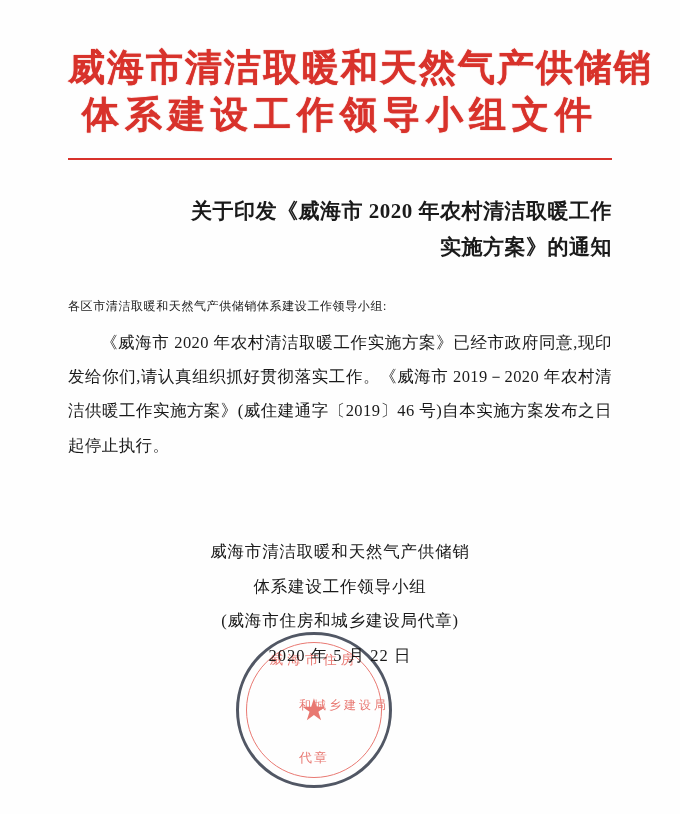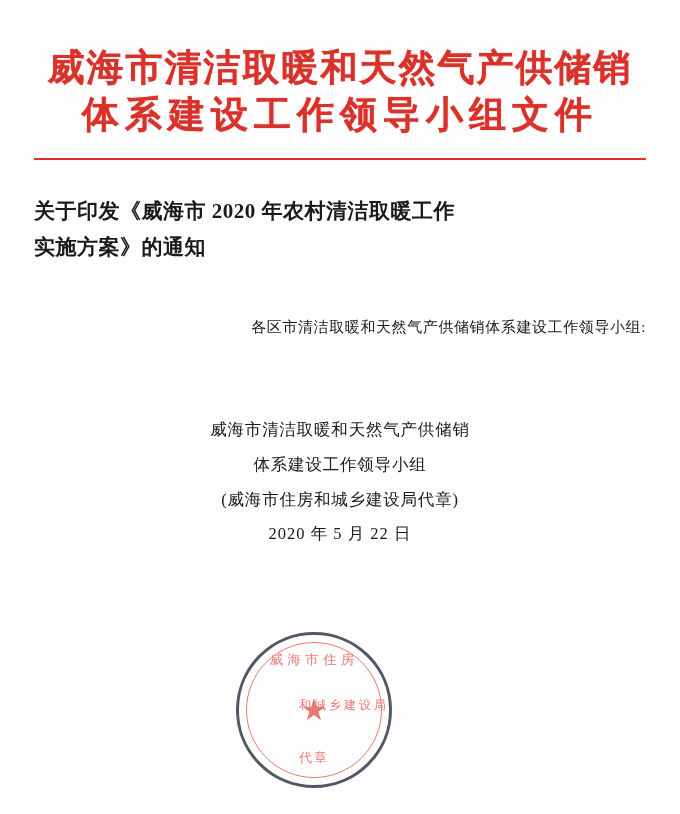--- a/index.html
+++ b/index.html
@@ -12,21 +12,21 @@
     background: #ffffff;
     font-family: "Liberation Serif", "DejaVu Serif", serif;
     color: #1a1a1a;
     overflow: hidden;
   }
   .page {
     position: relative;
     width: 680px;
     height: 814px;
     box-sizing: border-box;
-    padding: 0 34px;
+    padding: 0 68px;
     background: #fefefe;
   }
 
   
   .masthead {
     padding-top: 44px;
     text-align: center;
     color: #d8322b;
     font-family: "DejaVu Serif", "Liberation Serif", serif;
     font-weight: bold;
@@ -55,37 +55,36 @@
   .red-rule {
     margin: 19px 0 0 0;
     height: 2px;
     background: #d8322b;
     width: 100%;
   }
 
   
   .doc-title {
     margin-top: 33px;
-    text-align: left;
+    text-align: right;
     font-size: 21px;
     font-weight: bold;
     line-height: 1.72;
     letter-spacing: 0.5px;
   }
   .doc-title .t2 {
     display: block;
   }
 
   
   .salutation {
-    margin-top: 48px;
-    font-size: 15px;
+    margin-top: 30px;
+    font-size: 12px;
     line-height: 1.9;
     letter-spacing: 0.6px;
-    text-align: right;
   }
   .para {
     margin-top: 8px;
     font-size: 16.5px;
     line-height: 2.08;
     letter-spacing: 0.4px;
     text-align: justify;
     text-indent: 2em;
     text-justify: inter-ideograph;
   }
@@ -182,20 +181,21 @@
 
   <div class="red-rule"></div>
 
   <div class="doc-title">
     <span class="t1">关于印发《威海市 2020 年农村清洁取暖工作</span>
     <span class="t2">实施方案》的通知</span>
   </div>
 
   <div class="salutation">各区市清洁取暖和天然气产供储销体系建设工作领导小组:</div>
 
+  <div class="para">《威海市 2020 年农村清洁取暖工作实施方案》已经市政府同意,现印发给你们,请认真组织抓好贯彻落实工作。《威海市 2019－2020 年农村清洁供暖工作实施方案》(威住建通字〔2019〕46 号)自本实施方案发布之日起停止执行。</div>
 
   <div class="seal">
     <div class="inner-ring"></div>
     <div class="seal-text-top">威海市住房</div>
     <div class="star">★</div>
     <div class="seal-mid">和城乡建设局</div>
     <div class="seal-text-bottom">代章</div>
   </div>
 
   <div class="signature">

